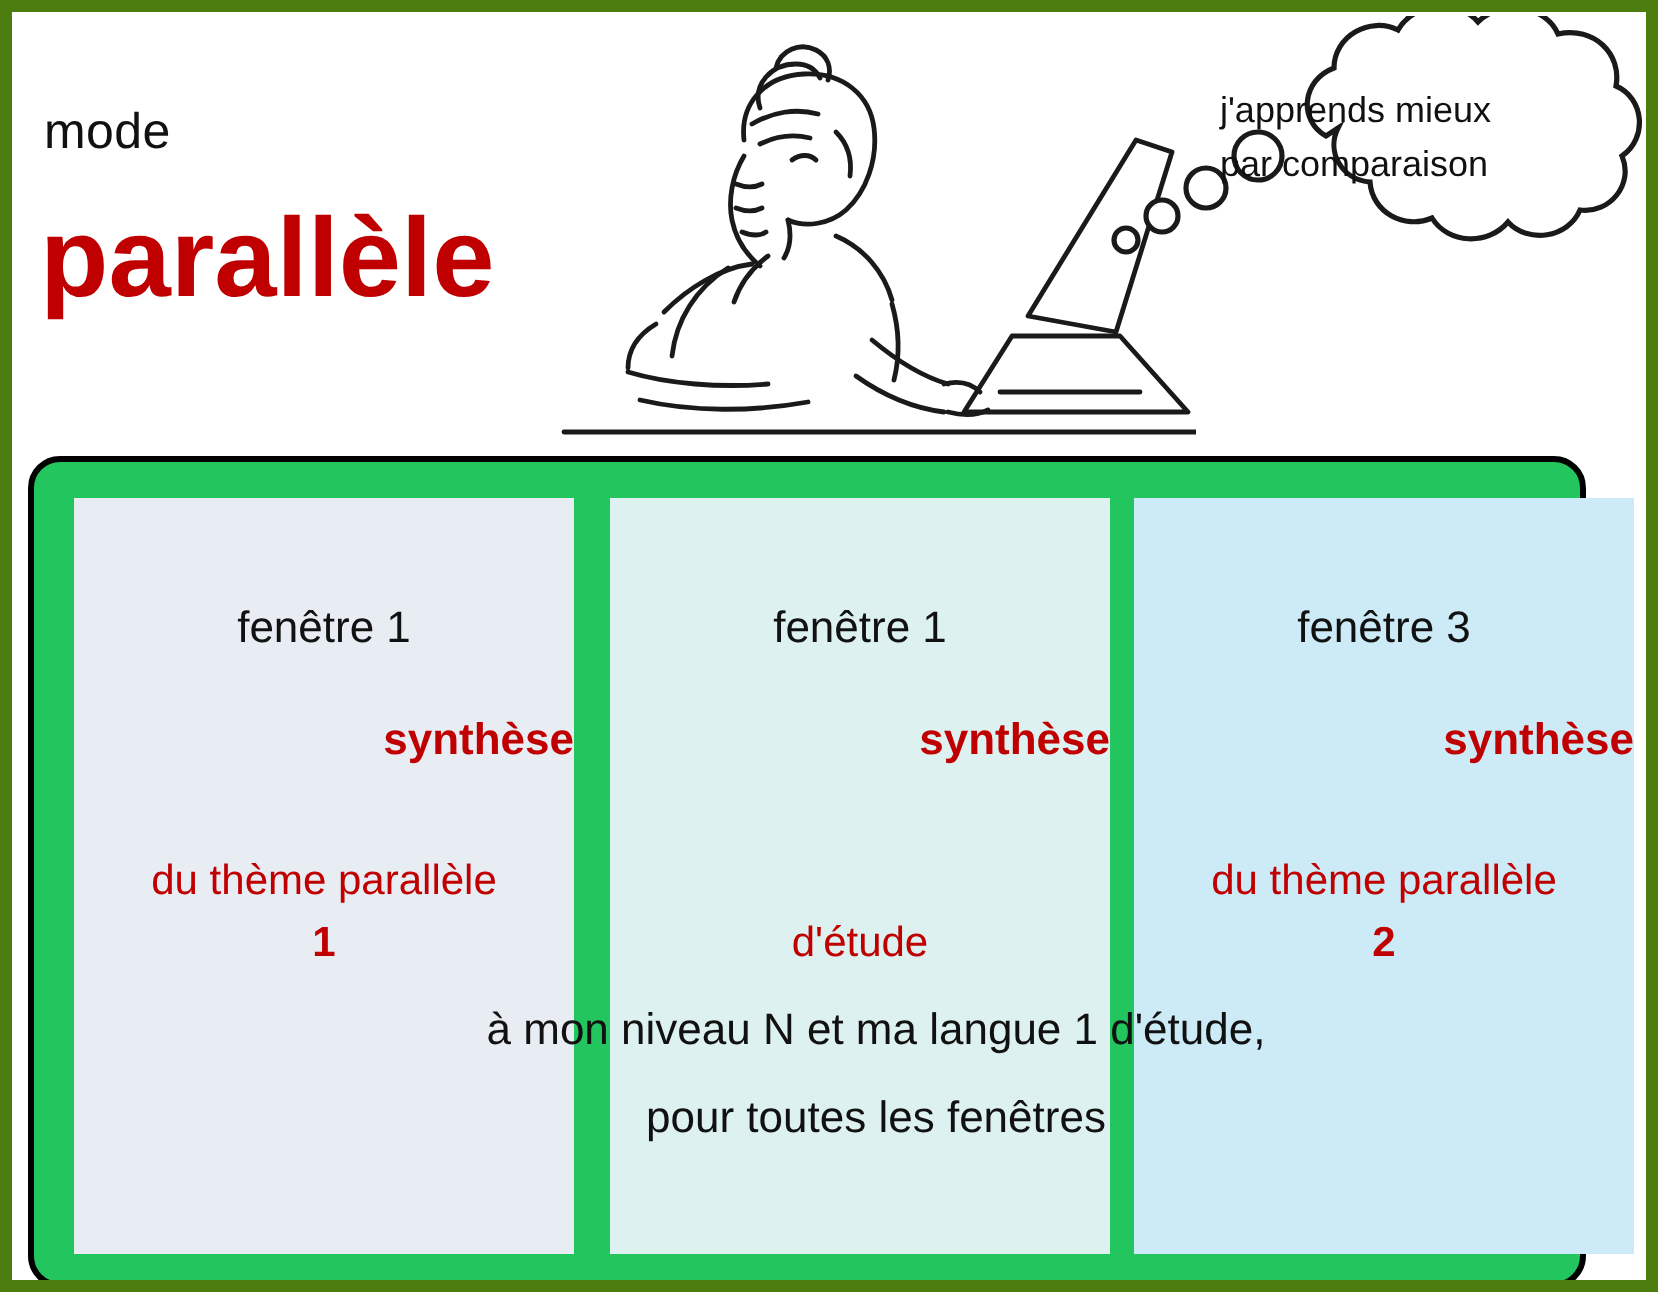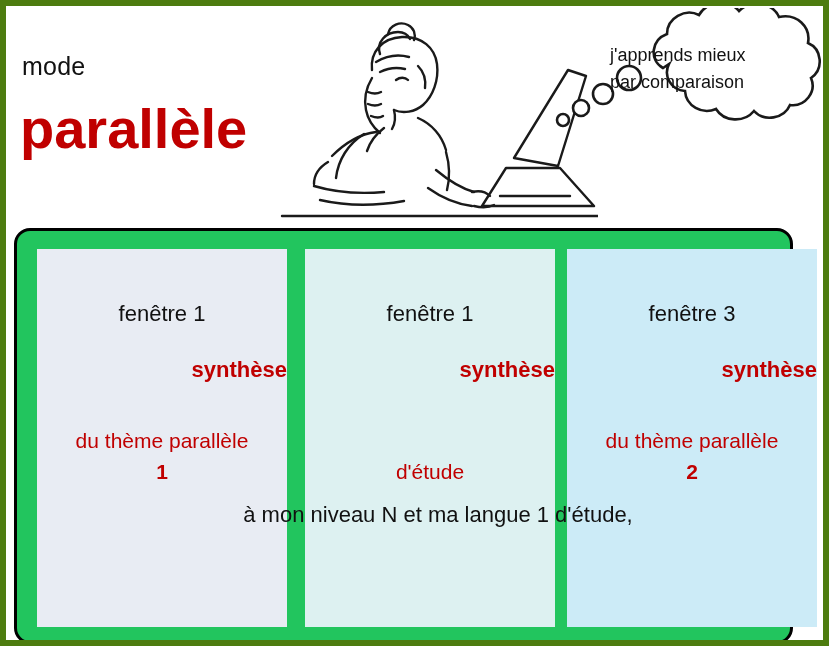--- a/index.html
+++ b/index.html
@@ -246,15 +246,16 @@
       <div class="col-title">fenêtre 3</div>
       <div class="col-synthesis">synthèse</div>
       <div class="col-sub">
         <span>du thème parallèle</span><br>
         <b>2</b>
       </div>
     </div>
 
     <div id="footer-note">
       <span id="footer-line-1">à mon niveau N  et ma langue 1 d'étude,</span>
+      <span id="footer-line-2">pour toutes les fenêtres</span>
     </div>
   </div>
 </div>
 
 </body></html>

